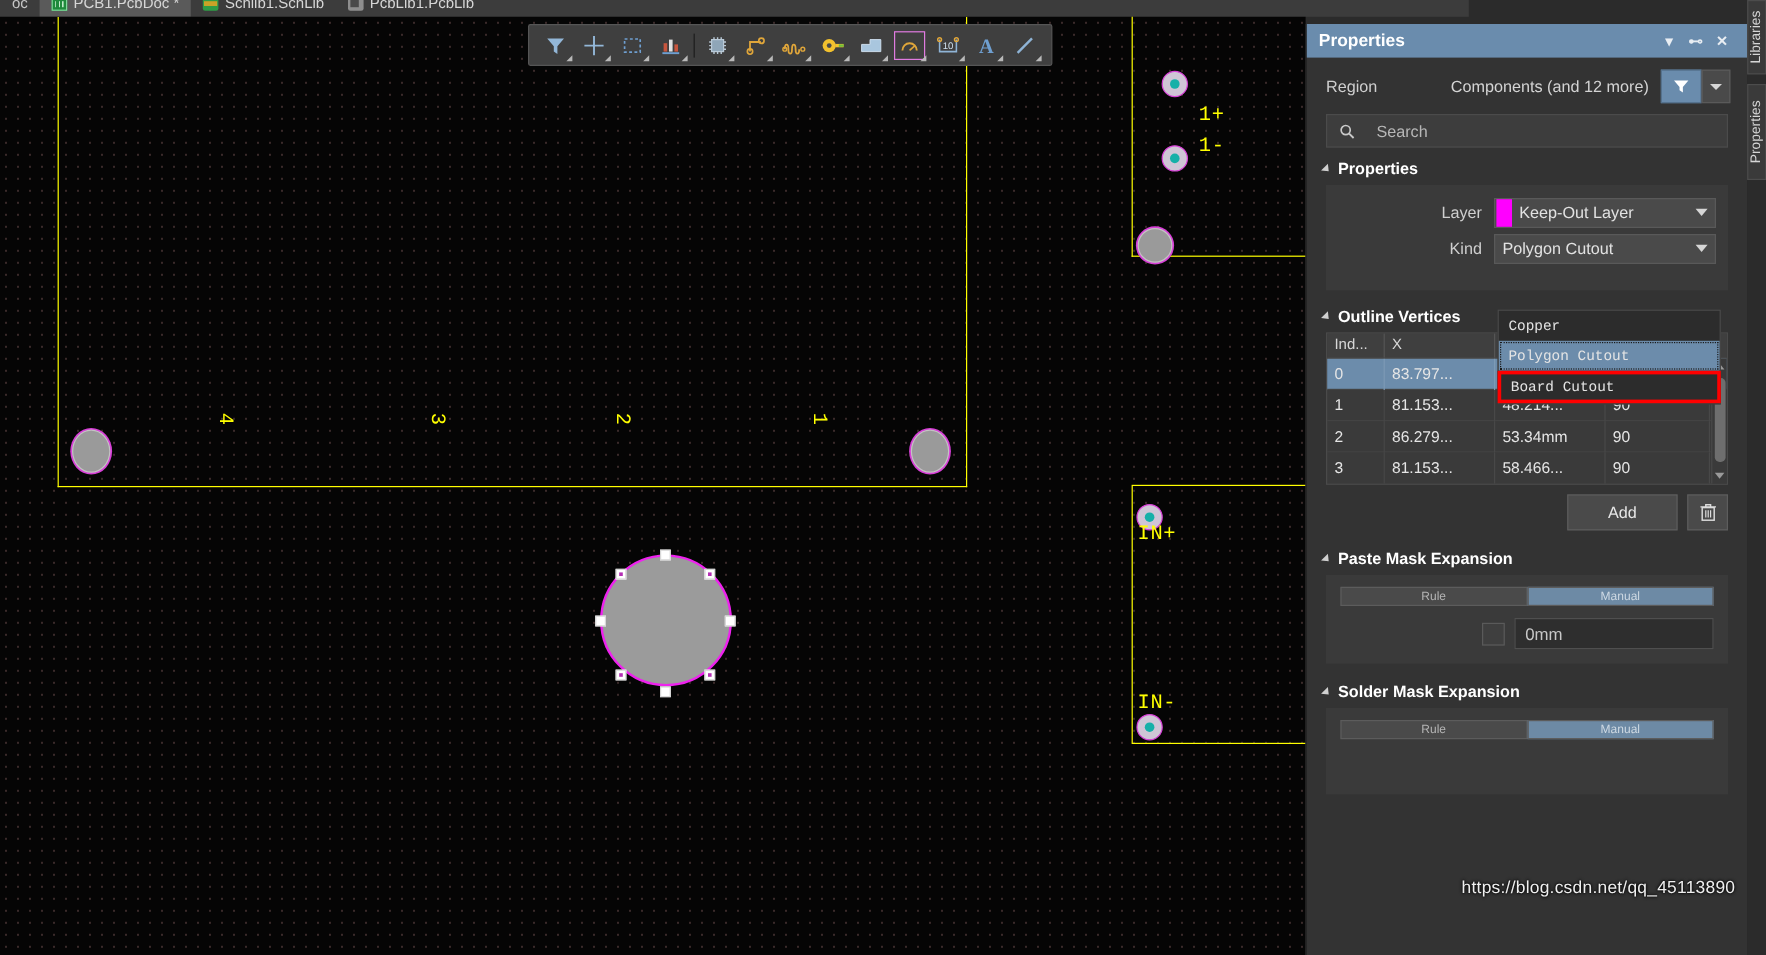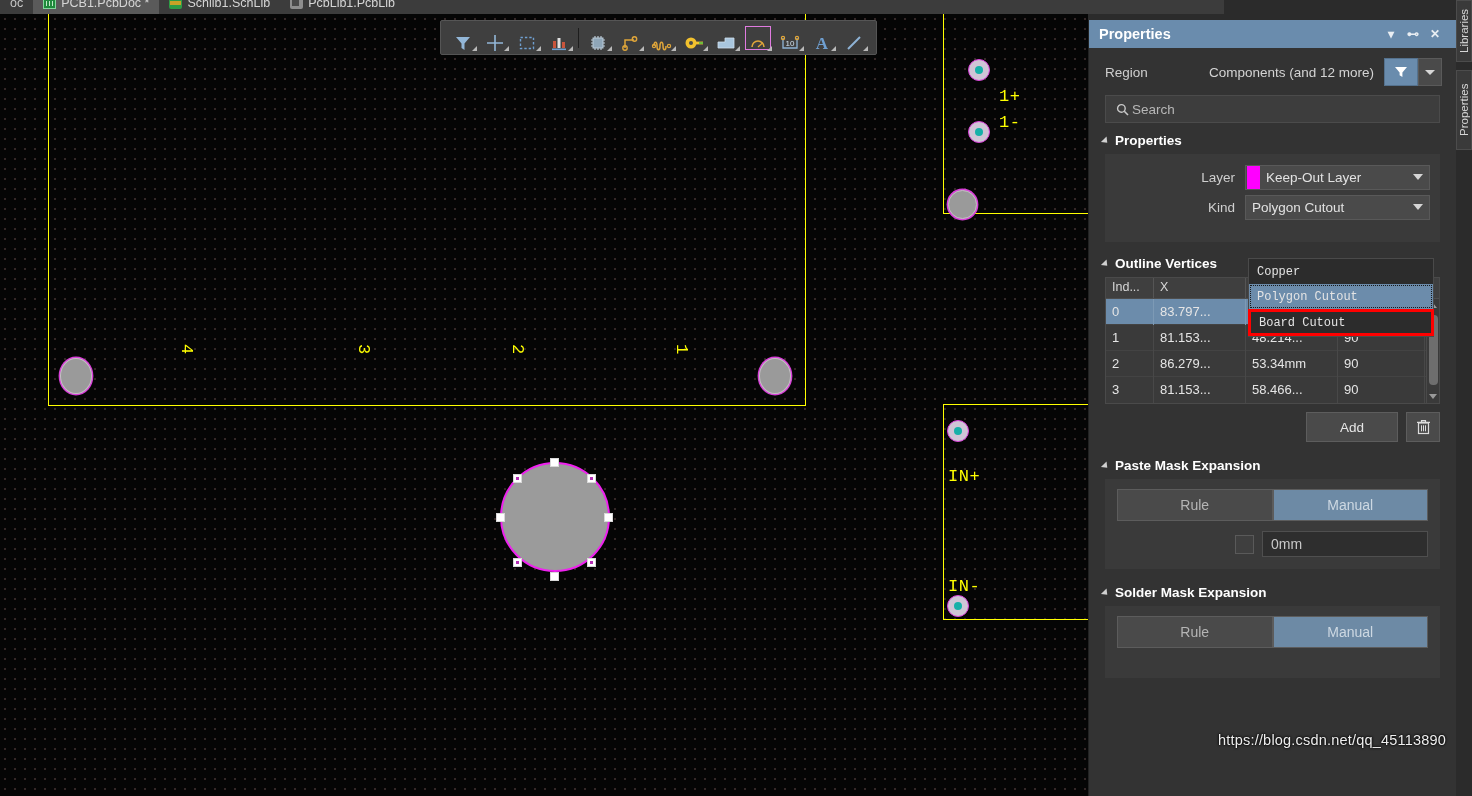--- a/index.html
+++ b/index.html
@@ -91,21 +91,21 @@
 
   
   .toolbar {
     position: absolute; left: 440px; top: 20px; height: 35px;
     background: #3f3f3f; border: 1px solid #555;
     display: flex; align-items: center; padding: 0 6px; gap: 0px;
     border-radius: 2px;
   }
   .tb-btn {
     position: relative; width: 32px; height: 30px;
-    display: flex; align-items: flex-end; justify-content: center;
+    display: flex; align-items: center; justify-content: center;
   }
   .tb-btn.drop::after {
     content: ""; position: absolute; right: 2px; bottom: 2px;
     border-left: 5px solid transparent; border-bottom: 5px solid #b9b9b9;
   }
   .tb-sep { width: 1px; height: 20px; background: #1d1d1d; margin: 0 3px; }
   .tb-btn svg { display: block; }
   .tb-btn.boxed { outline: 1.4px solid #e07be0; outline-offset: -4px; }
 
   
@@ -132,21 +132,21 @@
     align-items: center; justify-content: center; border: 1px solid #55728e;
   }
   .filter-arrow {
     width: 24px; height: 28px; background: #4a4a4a; border: 1px solid #5a5a5a;
     display: flex; align-items: center; justify-content: center;
   }
   .caret-d { border-left: 5px solid transparent; border-right: 5px solid transparent; border-top: 5px solid #d6d6d6; }
 
   .searchbox {
     margin: 4px 16px 0 16px; height: 28px; background: #3d3d3d; border: 1px solid #4b4b4b;
-    display: flex; align-items: center; gap: 3px; padding: 0 10px;
+    display: flex; align-items: center; gap: 18px; padding: 0 10px;
   }
   .searchbox .ph { color: #b7b7b7; font-size: 13.5px; }
 
   .sec-head {
     display: flex; align-items: center; gap: 7px;
     color: #ffffff; font-size: 13.5px; font-weight: bold;
     padding: 10px 0 6px 14px;
   }
   .tri { width: 0; height: 0; border-left: 5px solid #d0d0d0; border-top: 4px solid transparent; border-bottom: 4px solid transparent; transform: rotate(45deg); }
 
@@ -192,22 +192,22 @@
   .tbl-actions { display: flex; justify-content: flex-end; align-items: center; gap: 8px; padding: 8px 16px 0 16px; }
   .btn {
     background: #4a4a4a; border: 1px solid #5d5d5d; color: #e6e6e6;
     font-size: 13.5px; height: 30px; padding: 0 14px;
     display: flex; align-items: center; justify-content: center; min-width: 92px;
   }
   .btn.icon { min-width: 0; width: 34px; padding: 0; }
 
   .seg { display: flex; margin: 0 0 0 0; }
   .seg .opt {
-    flex: 1; height: 32px; display: flex; align-items: center; justify-content: center;
-    font-size: 14px; color: #b5b5b5; background: #4a4a4a; border: 1px solid #5c5c5c;
+    flex: 1; height: 16px; display: flex; align-items: center; justify-content: center;
+    font-size: 10px; color: #b5b5b5; background: #4a4a4a; border: 1px solid #5c5c5c;
   }
   .seg .opt.active { background: #6d8aa5; color: #cdd8e2; text-align: center; }
   .expand-row { display: flex; align-items: center; justify-content: flex-end; gap: 8px; padding: 10px 0 0 0; }
   .chk { width: 19px; height: 19px; background: #3f3f3f; border: 1px solid #5a5a5a; }
   .txtin {
     width: 166px; height: 26px; background: #2e2e2e; border: 1px solid #4f4f4f;
     color: #c8c8c8; font-size: 14px; display: flex; align-items: center; padding: 0 8px;
   }
 
   
@@ -266,21 +266,21 @@
     <div class="ylabel rot" style="left:527px; top:330px;">2</div>
     <div class="ylabel rot" style="left:691px; top:330px;">1</div>
 
     <div class="pad-th" style="left:968px; top:45px;"></div>
     <div class="ylabel" style="left:999px; top:73px;">1+</div>
     <div class="ylabel" style="left:999px; top:99px;">1-</div>
     <div class="pad-th" style="left:968px; top:107px;"></div>
     <div class="pad-round" style="left:948px; top:176px; width:29px; height:29px;"></div>
 
     <div class="pad-th" style="left:947px; top:406px;"></div>
-    <div class="ylabel" style="left:948px; top:453px;">IN+</div>
+    <div class="ylabel" style="left:948px; top:422px;">IN+</div>
     <div class="ylabel" style="left:948px; top:563px;">IN-</div>
     <div class="pad-th" style="left:947px; top:581px;"></div>
 
     <div class="sel-region" style="left:500px; top:448px; width:110px; height:110px;"></div>
     <div class="handle v" style="left:550px; top:444px;"></div>
     <div class="handle v" style="left:550px; top:558px;"></div>
     <div class="handle v" style="left:496px; top:499px;"></div>
     <div class="handle v" style="left:604px; top:499px;"></div>
     <div class="handle a" style="left:513px; top:460px;"></div>
     <div class="handle a" style="left:587px; top:460px;"></div>

